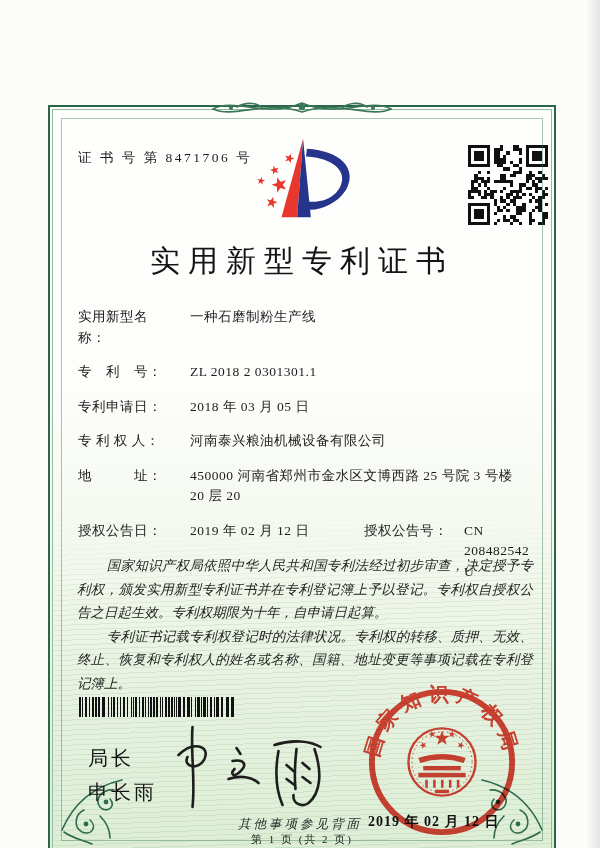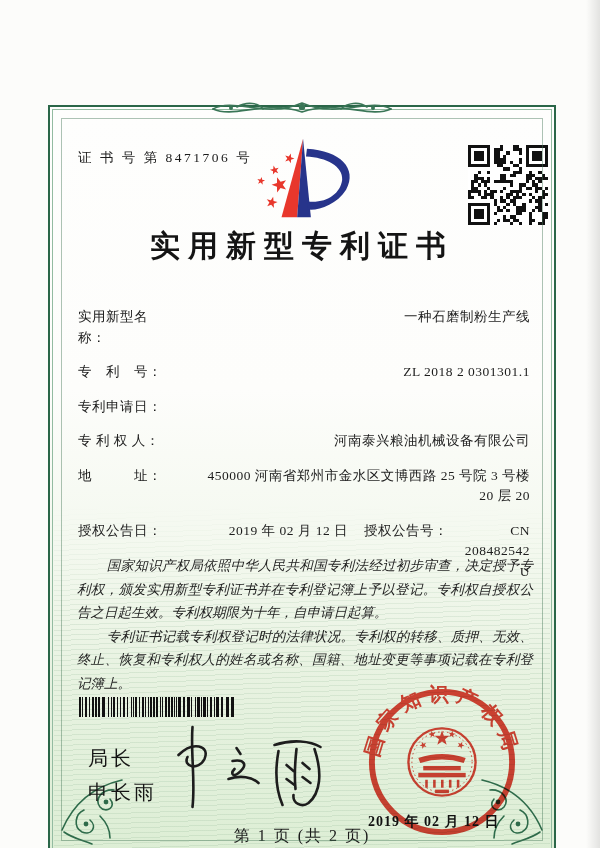--- a/index.html
+++ b/index.html
@@ -23,28 +23,28 @@
 
   .top-ornament { position:absolute; left:50%; top:-14px; transform:translateX(-50%); }
   .corner { position:absolute; bottom:4px; }
   .corner-left  { left:4px; }
   .corner-right { right:4px; transform:scaleX(-1); }
 
   
   .cert-no { position:absolute; left:28px; top:42px; font-size:13.5px; letter-spacing:2.5px; color:#1c1c1c; }
   .logo { position:absolute; left:196px; top:26px; }
   .qr   { position:absolute; left:418px; top:38px; width:80px; height:80px; }
-  .title { position:absolute; left:0; right:0; top:119px; text-align:center;
-    font-size:30px; font-weight:700; letter-spacing:8px; color:#141414; }
+  .title { position:absolute; left:0; right:0; top:134px; text-align:center;
+    font-size:30px; font-weight:400; letter-spacing:8px; color:#141414; }
 
   
   .fields { position:absolute; left:28px; top:200px; width:452px; font-size:13.5px; color:#1d1d1d; }
   .frow { display:flex; line-height:20.5px; margin-bottom:14px;gap:16px; }
   .flabel { width:96px; flex:none; letter-spacing:0.5px; }
-  .fvalue { flex:1; letter-spacing:0.5px;text-align:right; }
+  .fvalue { flex:1; letter-spacing:0.5px; }
   .fvalue .vline { display:block; }
   .grant .fvalue-date { flex:none; width:158px; }
   .grant .flabel2 { flex:none; letter-spacing:0.5px; }
 
   
   .body-text { position:absolute; left:27px; top:447px; width:456px;
     font-size:13.5px; font-style:italic; line-height:23.5px; text-align:justify;
     color:#1f1f1f; }
   .body-text p { text-indent:2.2em; }
 
@@ -52,21 +52,21 @@
   .barcode { position:absolute; left:28px; top:590px; width:160px; height:20px; }
   .sig-title { position:absolute; left:38px; top:638px; font-size:20px; letter-spacing:3px; color:#151515; }
   .sig-name  { position:absolute; left:38px; top:672px; font-size:20px; letter-spacing:3px; color:#151515; }
   .sig-hand  { position:absolute; left:112px; top:608px; }
 
   .seal { position:absolute; left:313px; top:576px; opacity:0.88; mix-blend-mode:multiply; }
   .seal-date { position:absolute; left:318px; top:706px; font-size:14px; font-weight:600;
     letter-spacing:1px; color:#111; z-index:6; }
 
   .page-no { position:absolute; left:0; right:0; bottom:5px; text-align:center;
-    font-size:16px; letter-spacing:2px; color:#1a1a1a; }
+    font-size:11px; letter-spacing:2px; color:#1a1a1a; }
   .back-note { position:absolute; left:0; right:0; top:816px; text-align:center;
     font-size:12.5px; font-style:italic; letter-spacing:3px; color:#2a2a2a; }
 </style>
 </head>
 <body>
 
 <div class="paper">
 
   <div class="frame">
 
@@ -330,20 +330,21 @@
       <div class="frow">
         <span class="flabel">实用新型名称：</span>
         <span class="fvalue">一种石磨制粉生产线</span>
       </div>
       <div class="frow">
         <span class="flabel">专　利　号：</span>
         <span class="fvalue">ZL 2018 2 0301301.1</span>
       </div>
       <div class="frow">
         <span class="flabel">专利申请日：</span>
+        <span class="fvalue">2018 年 03 月 05 日</span>
       </div>
       <div class="frow">
         <span class="flabel">专 利 权 人：</span>
         <span class="fvalue">河南泰兴粮油机械设备有限公司</span>
       </div>
       <div class="frow">
         <span class="flabel">地　　　址：</span>
         <span class="fvalue">
           <span class="vline">450000 河南省郑州市金水区文博西路 25 号院 3 号楼 20 层 20</span>
         </span>
@@ -455,15 +456,16 @@
           <rect x="87" y="98" width="2.6" height="8"></rect>
         <rect x="95" y="98" width="2.6" height="8"></rect>
         <rect x="73" y="108" width="14" height="3.6"></rect>
       </g>
     </svg>
     <div class="seal-date">2019 年 02 月 12 日</div>
 
     <div class="page-no">第 1 页 (共 2 页)</div>
   </div>
 
+  <div class="back-note">其他事项参见背面</div>
 
   <div class="edge-shade"></div>
 </div>
 
 </body></html>

